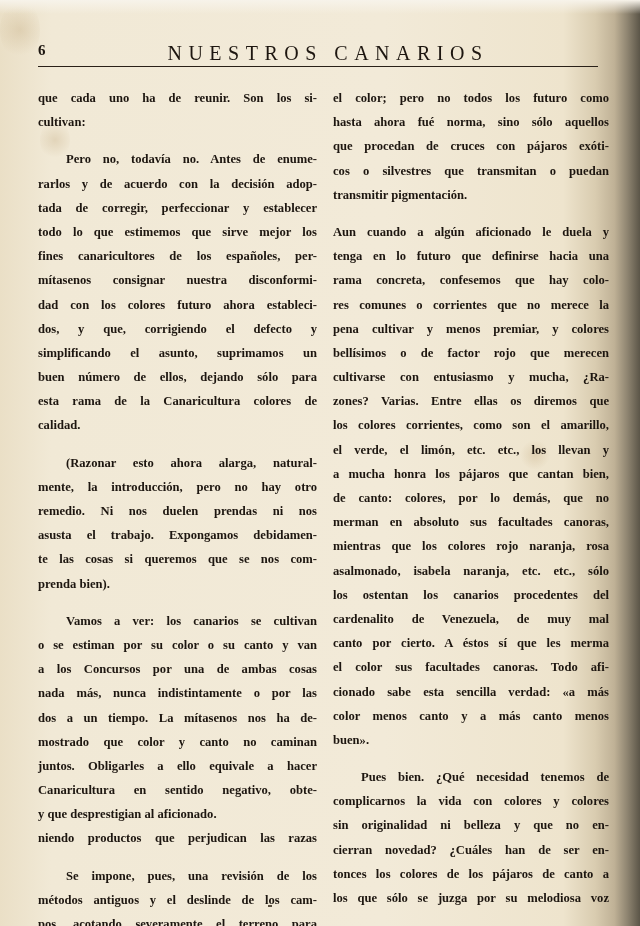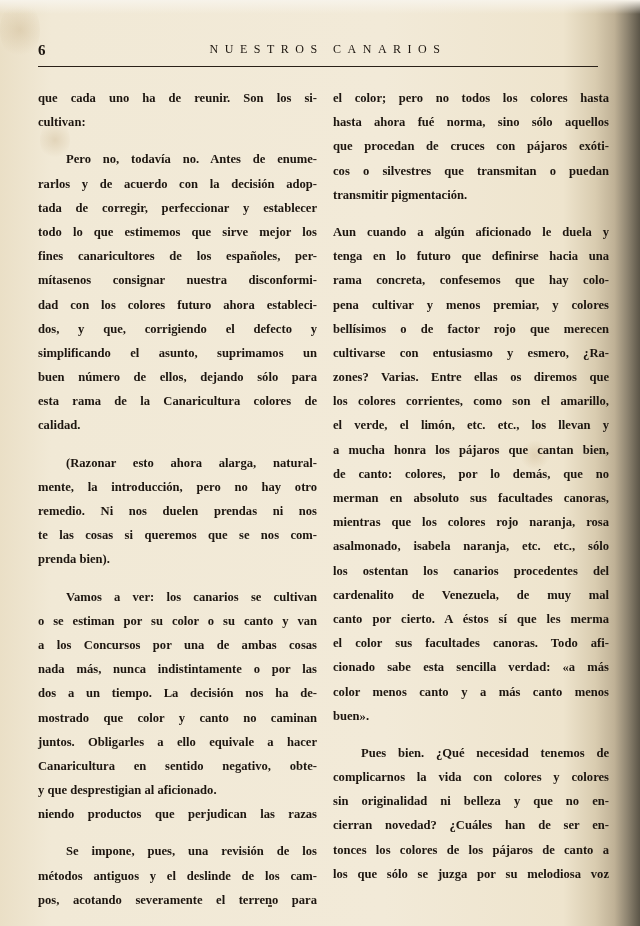--- a/index.html
+++ b/index.html
@@ -40,21 +40,21 @@
       left: 0;
       top: 4px;
       font-size: 15px;
       font-weight: bold;
     }
     .running-title {
       position: absolute;
       left: 0; right: 0;
       top: 4px;
       text-align: center;
-      font-size: 12px;
+      font-size: 20px;
       letter-spacing: 6.5px;
       font-weight: normal;
       padding-left: 20px;
     }
     .column {
       position: absolute;
       top: 86px;
       width: 279px;
       font-size: 12.6px;
       line-height: 24.2px;
@@ -120,59 +120,61 @@
         <span class="line">simplificando el asunto, suprimamos un</span>
         <span class="line">buen número de ellos, dejando sólo para</span>
         <span class="line">esta rama de la Canaricultura colores de</span>
         <span class="line last">calidad.</span>
       </div>
       <div class="para-gap"></div>
       <div class="paragraph">
         <span class="line indent">(Razonar esto ahora alarga, natural-</span>
         <span class="line">mente, la introducción, pero no hay otro</span>
         <span class="line">remedio. Ni nos duelen prendas ni nos</span>
+        <span class="line">asusta el trabajo. Expongamos debidamen-</span>
         <span class="line">te las cosas si queremos que se nos com-</span>
         <span class="line last">prenda bien).</span>
       </div>
       <div class="para-gap"></div>
       <div class="paragraph">
         <span class="line indent">Vamos a ver: los canarios se cultivan</span>
         <span class="line">o se estiman por su color o su canto y van</span>
         <span class="line">a los Concursos por una de ambas cosas</span>
         <span class="line">nada más, nunca indistintamente o por las</span>
-        <span class="line">dos a un tiempo. La decisión nos ha de-</span>
+        <span class="line">dos a un tiempo. La mítasenos nos ha de-</span>
         <span class="line">mostrado que color y canto no caminan</span>
         <span class="line">juntos. Obligarles a ello equivale a hacer</span>
         <span class="line">Canaricultura en sentido negativo, obte-</span>
         <span class="line last">y que desprestigian al aficionado.</span>
         <span class="line">niendo productos que perjudican las razas</span>
       </div>
       <div class="para-gap"></div>
       <div class="paragraph">
         <span class="line indent">Se impone, pues, una revisión de los</span>
         <span class="line">métodos antiguos y el deslinde de los cam-</span>
         <span class="line">pos, acotando severamente el terreno para</span>
       </div>
     </div>
   <div class="column col-right" id="col-right">
       <div class="paragraph">
-        <span class="line">el color; pero no todos los colores hasta</span>
+        <span class="line">el color; pero no todos los futuro como</span>
         <span class="line">hasta ahora fué norma, sino sólo aquellos</span>
         <span class="line">que procedan de cruces con pájaros exóti-</span>
         <span class="line">cos o silvestres que transmitan o puedan</span>
         <span class="line last">transmitir pigmentación.</span>
       </div>
       <div class="para-gap"></div>
       <div class="paragraph">
         <span class="line">Aun cuando a algún aficionado le duela y</span>
         <span class="line">tenga en lo futuro que definirse hacia una</span>
         <span class="line">rama concreta, confesemos que hay colo-</span>
+        <span class="line">res comunes o corrientes que no merece la</span>
         <span class="line">pena cultivar y menos premiar, y colores</span>
         <span class="line">bellísimos o de factor rojo que merecen</span>
-        <span class="line">cultivarse con entusiasmo y esmero, ¿Ra-</span>
+        <span class="line">cultivarse con entusiasmo y mucha, ¿Ra-</span>
         <span class="line">zones? Varias. Entre ellas os diremos que</span>
         <span class="line">los colores corrientes, como son el amarillo,</span>
         <span class="line">el verde, el limón, etc. etc., los llevan y</span>
         <span class="line">a mucha honra los pájaros que cantan bien,</span>
         <span class="line">de canto: colores, por lo demás, que no</span>
         <span class="line">merman en absoluto sus facultades canoras,</span>
         <span class="line">mientras que los colores rojo naranja, rosa</span>
         <span class="line">asalmonado, isabela naranja, etc. etc., sólo</span>
         <span class="line">los ostentan los canarios procedentes del</span>
         <span class="line">cardenalito de Venezuela, de muy mal</span>

